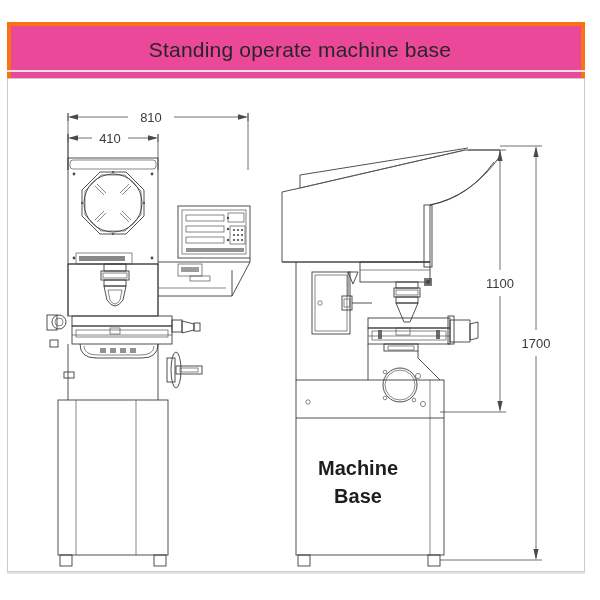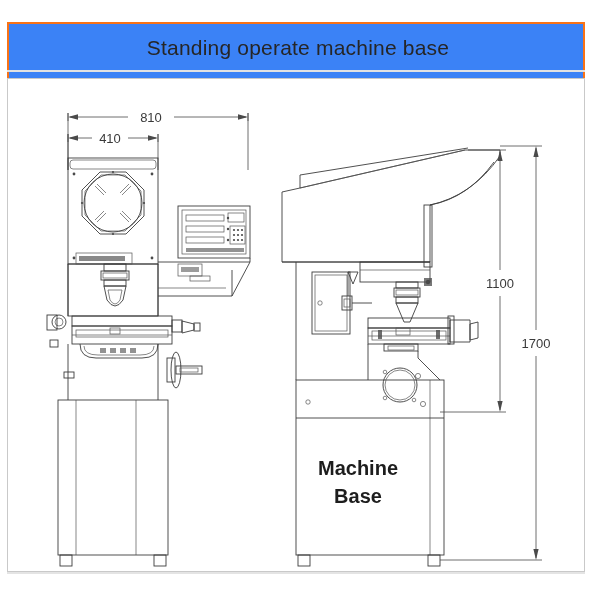--- a/index.html
+++ b/index.html
@@ -21,22 +21,22 @@
     background: #ffffff;
   }
 
   
   #title-band {
     position: absolute;
     left: 7px;
     top: 22px;
     width: 578px;
     height: 60px;
-    background: #3b82f6;
-    border: 2px solid #f97316;
+    background: #ec4899;
+    border: 4px solid #f97316;
     box-sizing: border-box;
   }
   #title-band-shadow {
     position: absolute;
     left: 7px;
     top: 70px;
     width: 578px;
     height: 2px;
     background: #e2e2e2;
   }

